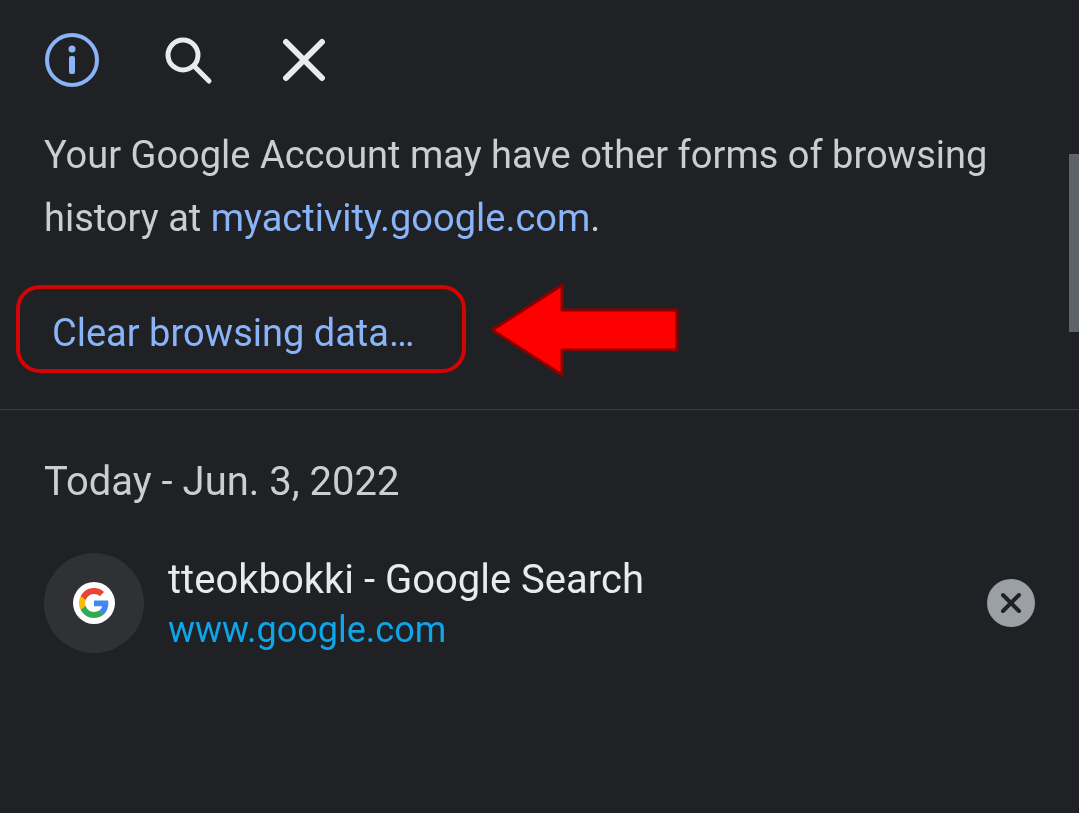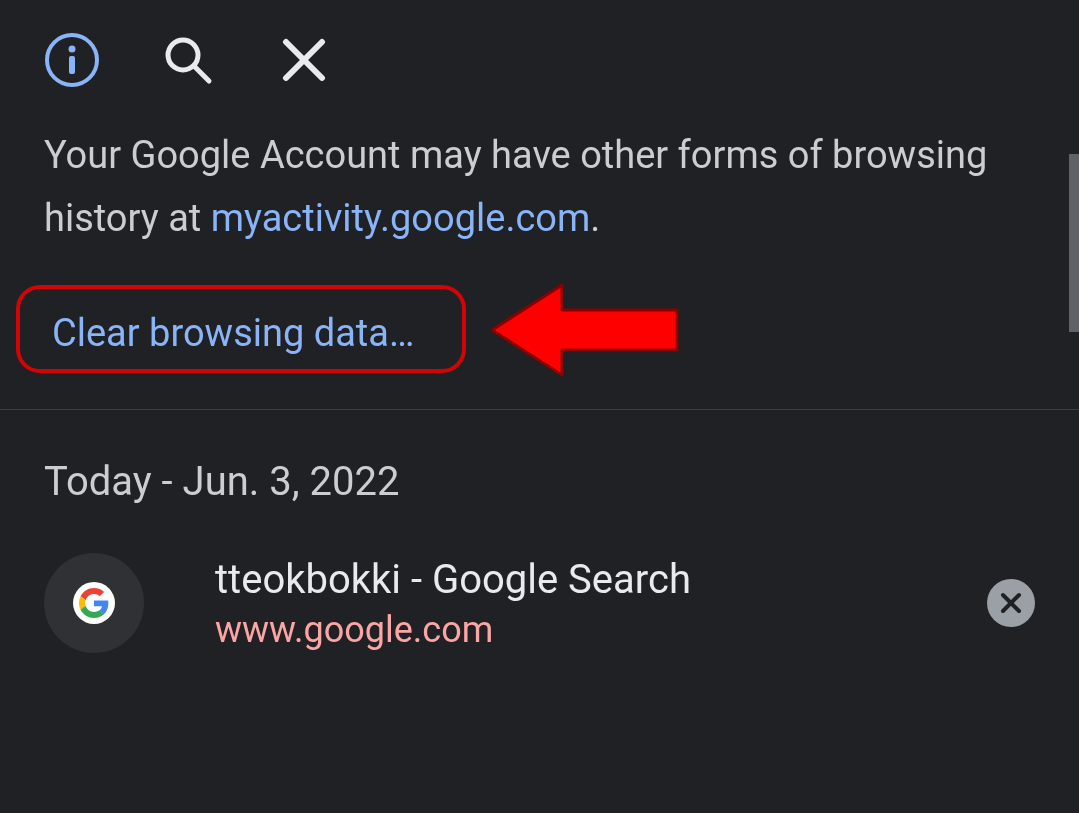--- a/index.html
+++ b/index.html
@@ -91,21 +91,21 @@
     }
     .date-label {
       font-size: 40px;
       color: #cccdd0;
       font-weight: 400;
     }
     .history-item {
       display: flex;
       align-items: center;
       padding: 48px 44px 18px 44px;
-      gap: 71px;
+      gap: 24px;
       justify-content: center;
     }
     .favicon-circle {
       width: 100px;
       height: 100px;
       border-radius: 50%;
       background: #303134;
       display: flex;
       align-items: center;
       justify-content: center;
@@ -127,21 +127,21 @@
       flex-direction: column;
       gap: 6px;
     }
     .history-title {
       font-size: 40px;
       color: #e8eaed;
       font-weight: 400;
     }
     .history-url {
       font-size: 36px;
-      color: #fca5a5;
+      color: #0ea5e9;
       font-weight: 400;
     }
     .delete-btn {
       width: 48px;
       height: 48px;
       border-radius: 50%;
       background: #9aa0a6;
       display: flex;
       align-items: center;
       justify-content: center;

